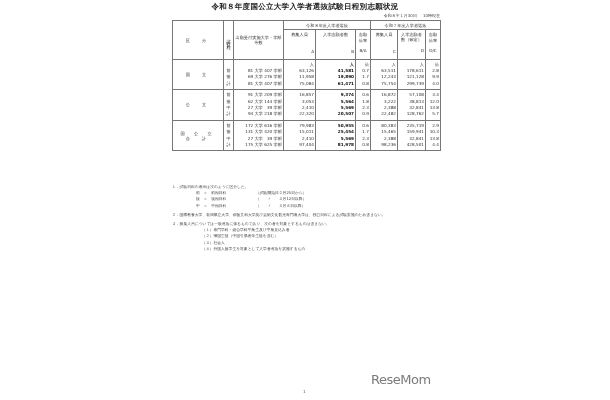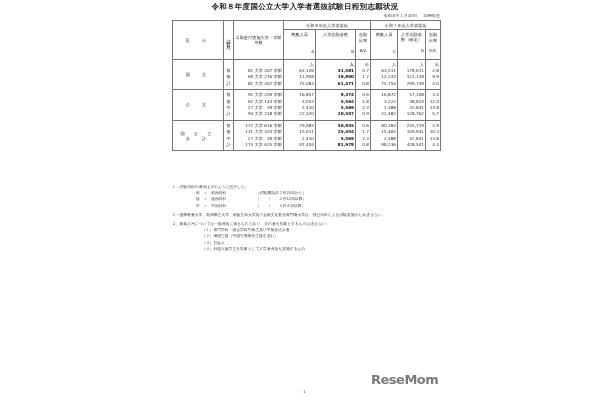--- a/index.html
+++ b/index.html
@@ -12,21 +12,21 @@
   table.main td { border:0.6px solid #777; padding:0 1px; vertical-align:middle; }
   .hdr td { text-align:center; }
   .num { text-align:right; }
   .bold { font-weight:bold; color:#111; }
   .sec { text-align:center; letter-spacing:4px; }
   .lines div { height:6.4px; line-height:6.4px; white-space:nowrap; }
   .thick-l { border-left:1.4px solid #444 !important; }
   .notes { position:absolute; left:172px; top:184px; font-size:3.8px; color:#444; line-height:6.2px; }
   .notes .ind1 { padding-left:24px; }
   .notes .ind2 { padding-left:30px; }
-  .logo { position:absolute; left:371px; top:372px; font-size:13px; font-weight:bold; color:#7a7a7a; letter-spacing:-0.5px; font-family:"DejaVu Sans", sans-serif; }
+  .logo { position:absolute; left:371px; top:372px; font-size:13px; font-weight:normal; color:#7a7a7a; letter-spacing:-0.5px; font-family:"DejaVu Sans", sans-serif; }
   .pageno { position:absolute; left:303px; top:389px; font-size:4px; color:#555; }
 </style>
 </head>
 <body>
 
 <div class="title">令和８年度国公立大学入学者選抜試験日程別志願状況</div>
 <div class="asof">
   <span>令和８年１月30日</span><span>10時現在</span>
 </div>
 

